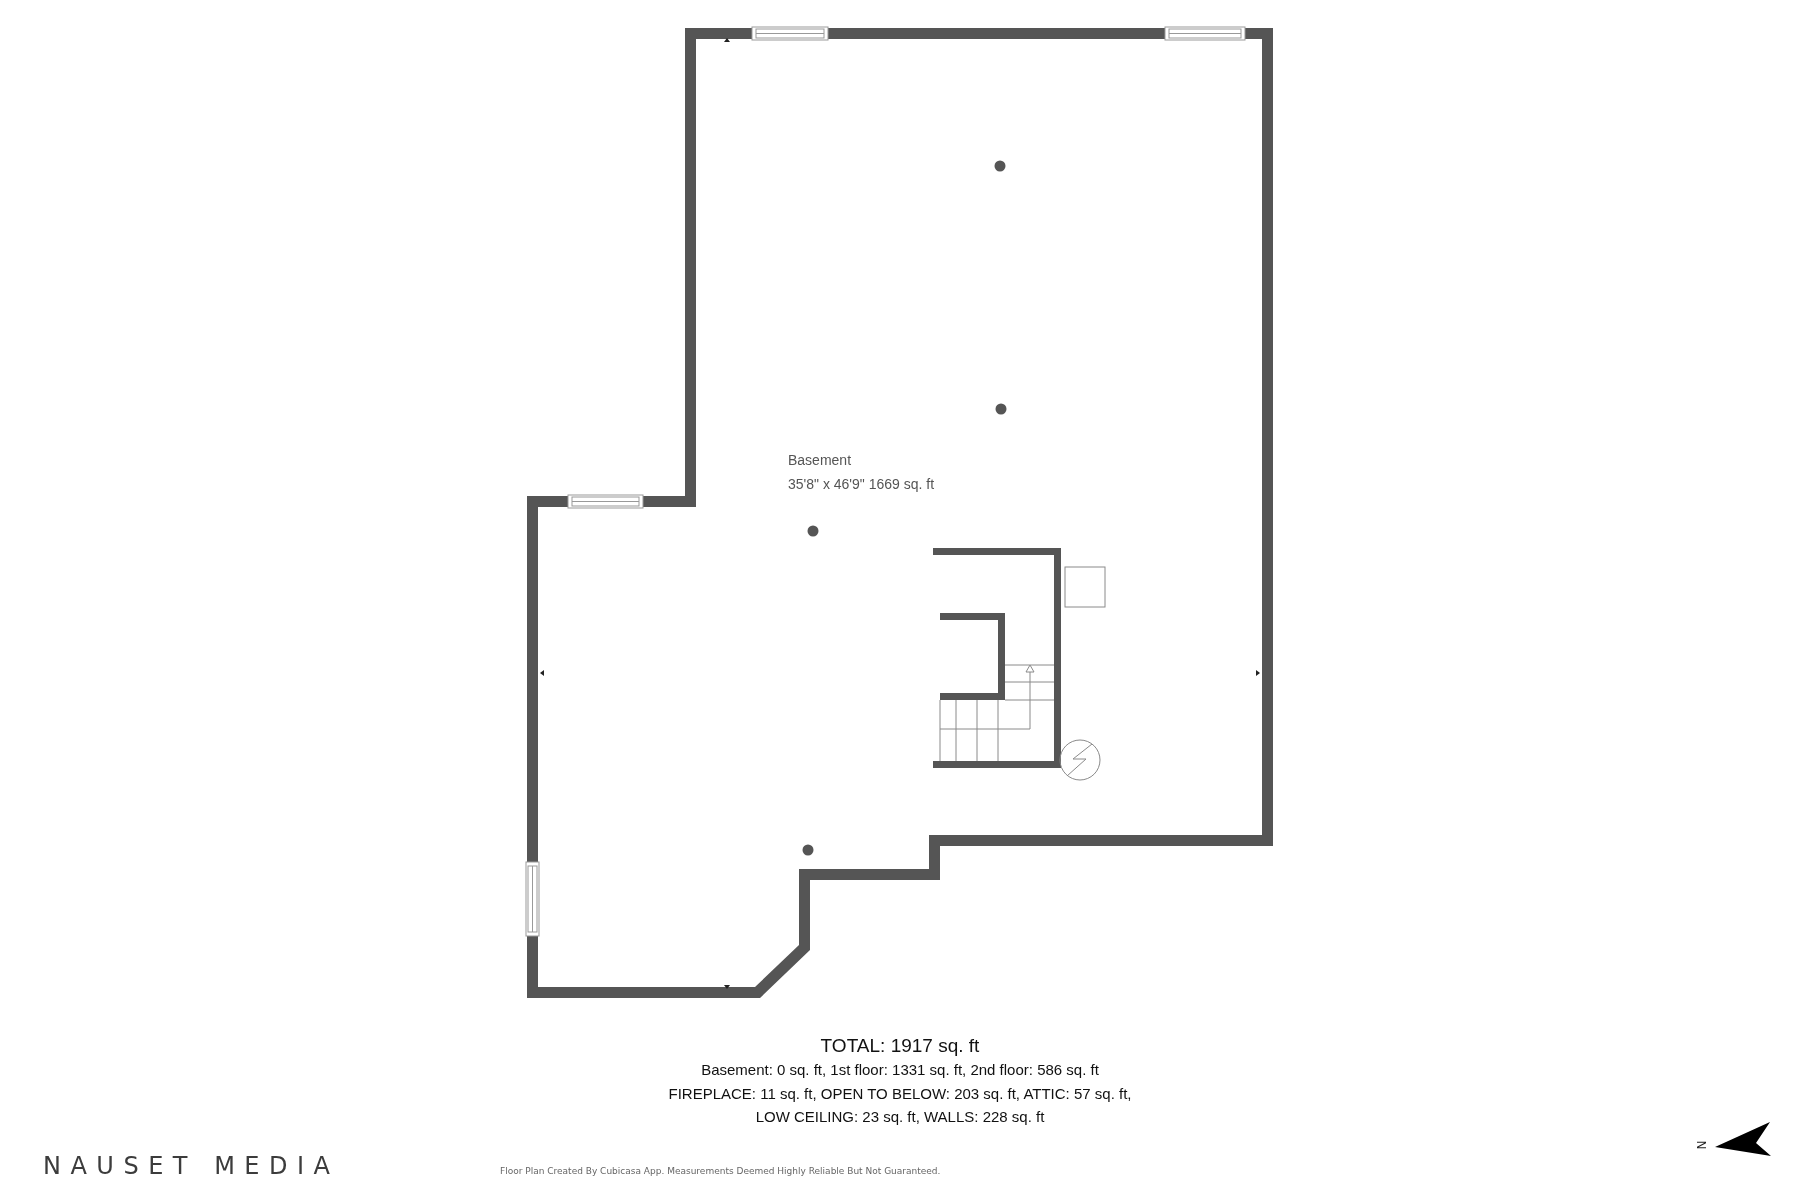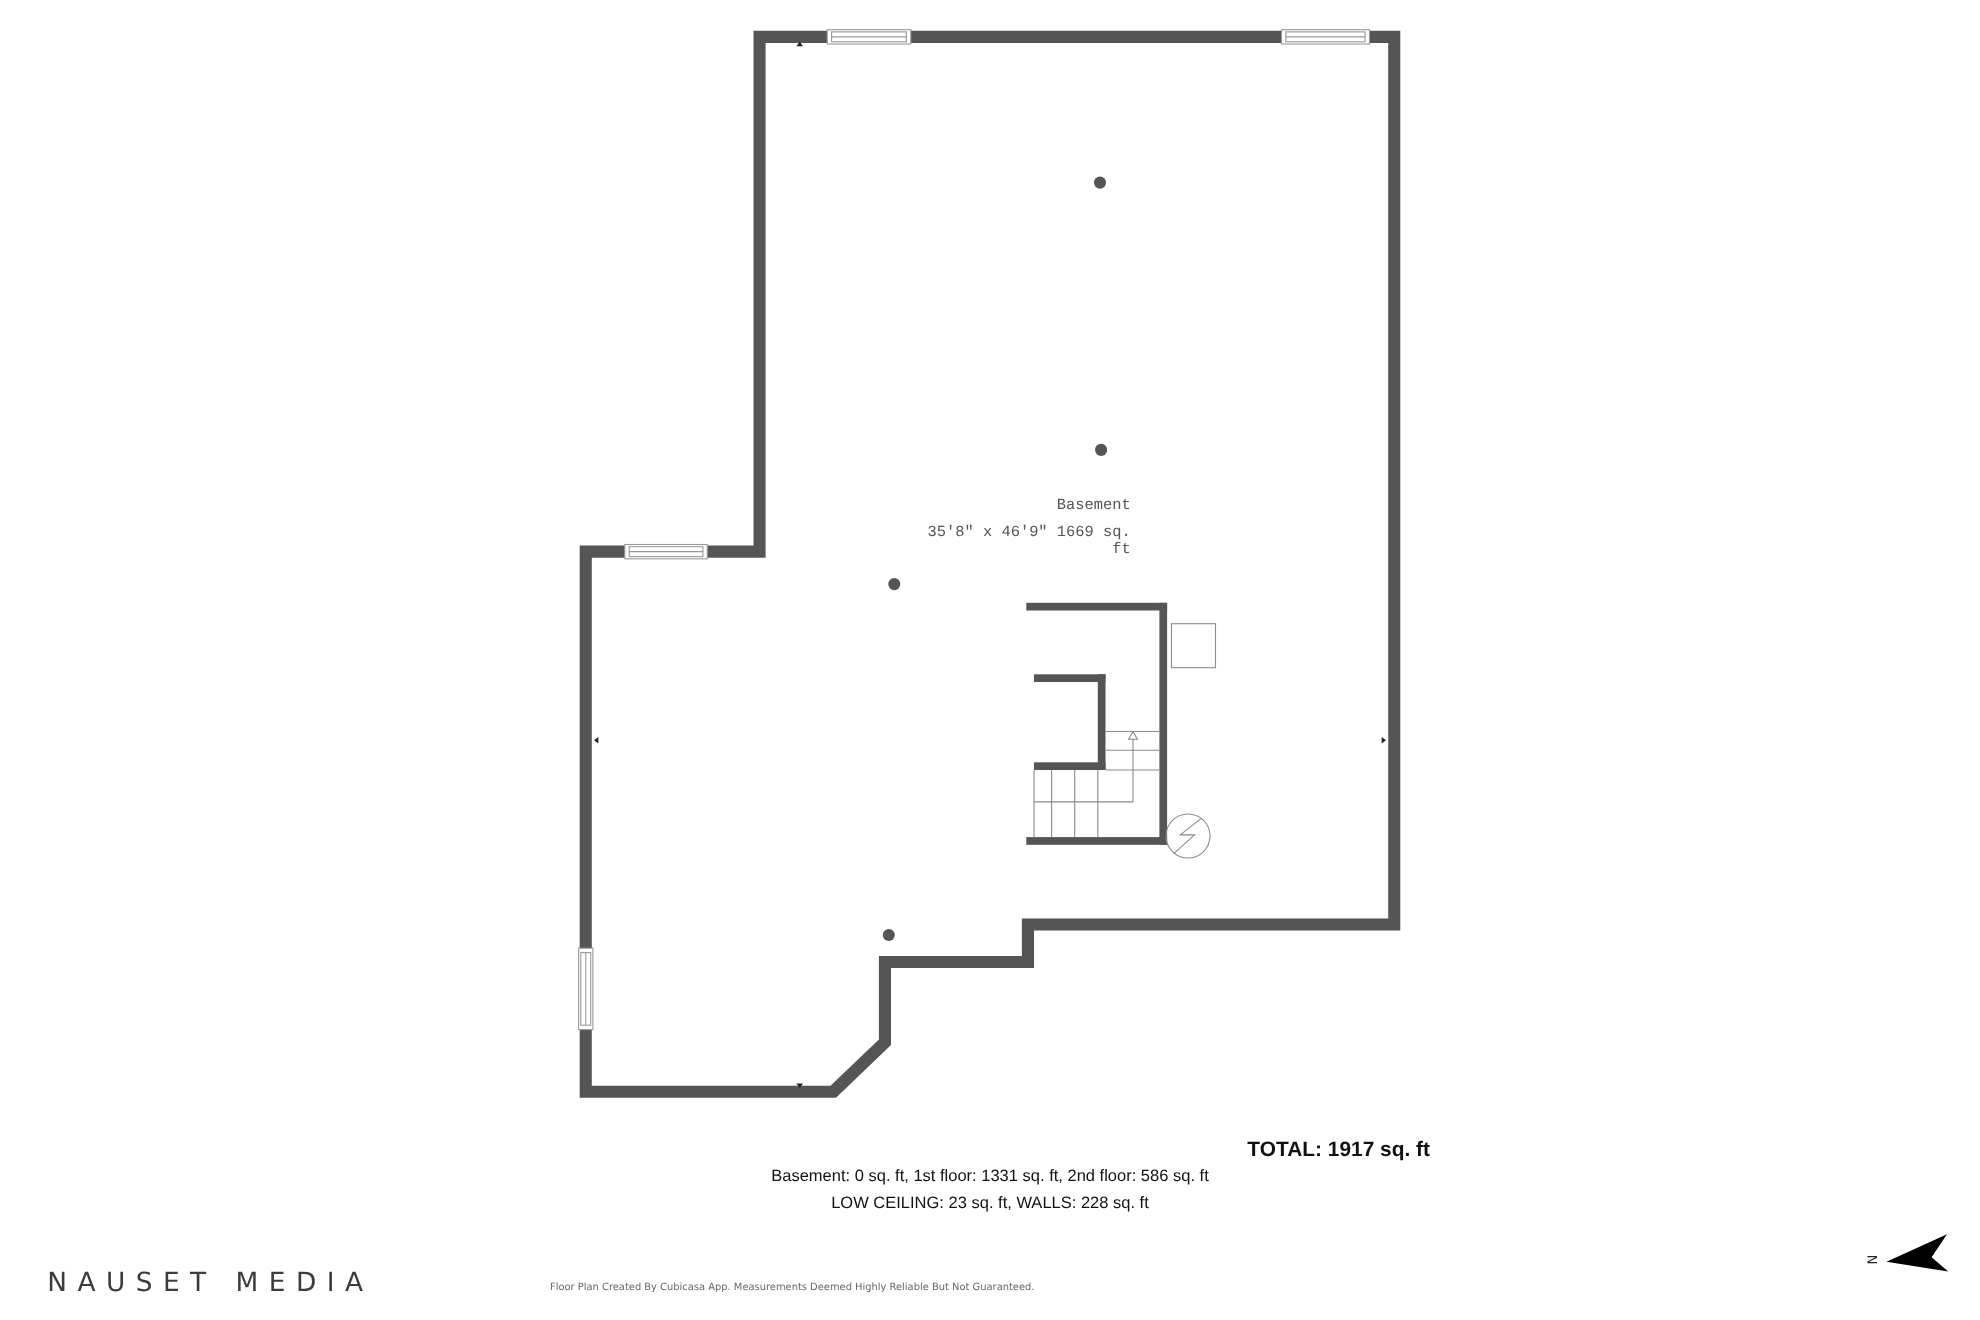--- a/index.html
+++ b/index.html
@@ -1,20 +1,20 @@
 <!DOCTYPE html>
 <html><head>
 <meta charset="utf-8">
 <style>
   html, body { margin:0; padding:0; background:#ffffff; }
   body { width:1800px; height:1200px; position:relative; overflow:hidden; font-family:"DejaVu Sans", sans-serif; }
   #plan { position:absolute; left:0; top:0; }
-  .room-label { position:absolute; left:828px; width:200px; text-align:right; color:#555; font-family:Liberation Mono, monospace; font-size:14px; }
+  .room-label { position:absolute; left:788px; width:200px; text-align:left; color:#555; font-family:Liberation Sans, sans-serif; font-size:14px; }
   .summary { position:absolute; left:500px; width:800px; text-align:center; color:#111; font-family:"Liberation Sans", sans-serif; }
-  .summary .total { font-weight:bold; font-size:19px; line-height:24px;text-align:right; }
+  .summary .total { font-weight:normal; font-size:19px; line-height:24px; }
   .summary .line { font-size:15px; line-height:23.5px; }
   .disclaimer { position:absolute; left:500px; width:800px; top:1166px; font-size:9px; color:#666; font-family:"DejaVu Sans", sans-serif; }
   .brand { position:absolute; left:43px; top:1152px; font-size:24px; letter-spacing:9.5px; color:#3c3c3c; font-family:"DejaVu Sans", sans-serif; }
   .north { position:absolute; left:1690px; top:1113px; width:100px; height:70px; }
 </style>
 </head>
 <body>
 
 <svg id="plan" width="1800" height="1200" viewBox="0 0 1800 1200">
 
@@ -81,20 +81,21 @@
     <polyline points="1092,744 1073,759 1086,759 1067,776"></polyline>
   </g>
 </svg>
 
 <div class="room-label" style="top:452px;">Basement</div>
 <div class="room-label" style="top:476px;">35'8" x 46'9" 1669 sq. ft</div>
 
 <div class="summary" style="top:1034px;">
   <div class="total">TOTAL: 1917 sq. ft</div>
   <div class="line">Basement: 0 sq. ft, 1st floor: 1331 sq. ft, 2nd floor: 586 sq. ft</div>
+  <div class="line">FIREPLACE: 11 sq. ft, OPEN TO BELOW: 203 sq. ft, ATTIC: 57 sq. ft,</div>
   <div class="line">LOW CEILING: 23 sq. ft, WALLS: 228 sq. ft</div>
 </div>
 
 <div class="disclaimer">Floor Plan Created By Cubicasa App. Measurements Deemed Highly Reliable But Not Guaranteed.</div>
 
 <div class="brand">NAUSET MEDIA</div>
 
 <div class="north">
   <span style="position:absolute;left:8px;top:25px;font-size:12px;color:#222;transform:rotate(-90deg);display:inline-block;">N</span>
   <svg width="100" height="70" style="position:absolute;left:0;top:0;">

